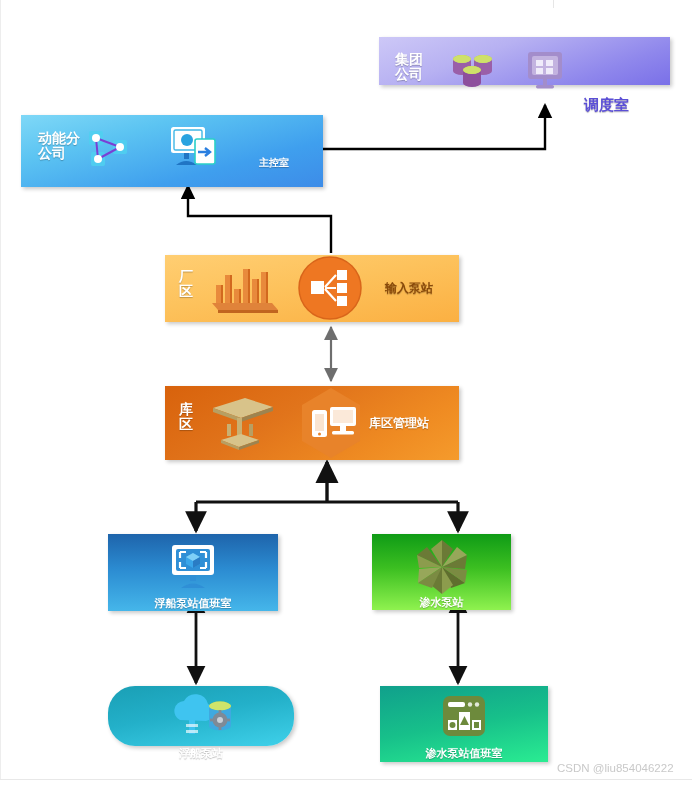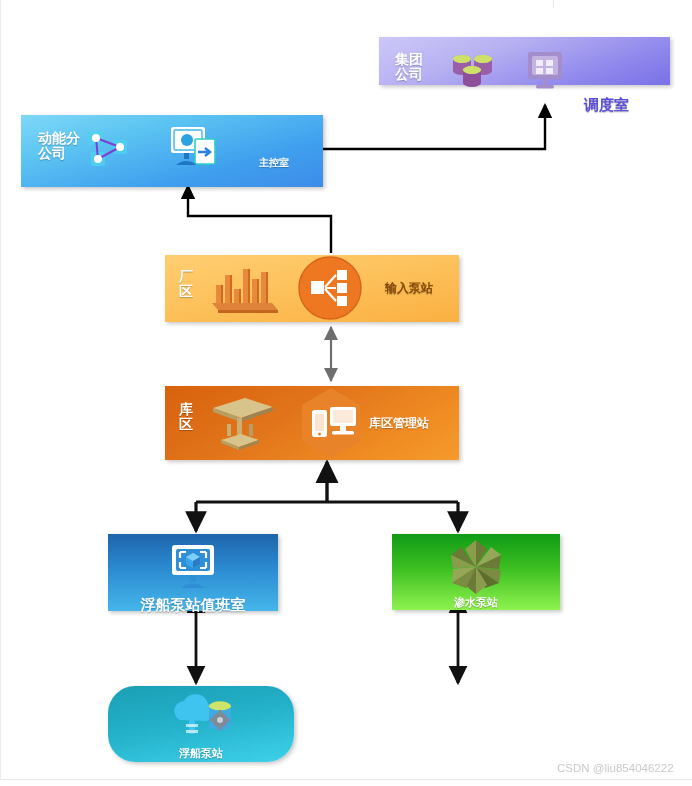--- a/index.html
+++ b/index.html
@@ -62,31 +62,31 @@
     left:165px;top:386px;width:294px;height:74px;
     background:linear-gradient(150deg,#d8620c 0%,#e1741b 40%,#ef8b22 75%,#f59b2c 100%);
   }
   #box-store .zone{left:14px;top:16px;font-size:14px;}
   #box-store .caption{left:204px;top:37px;transform:translateY(-50%);font-size:12px;color:#ffffff;font-family:Liberation Mono, monospace;}
 
   #box-boat-duty{
     left:108px;top:534px;width:170px;height:77px;
     background:linear-gradient(180deg,#1e64ab 0%,#2b8bd1 45%,#45b6ea 100%);
   }
-  #box-boat-duty .caption{left:50%;top:62px;transform:translateX(-50%);font-size:15px;text-align:center;}
+  #box-boat-duty .caption{left:50%;top:62px;transform:translateX(-50%);font-size:11px;text-align:center;}
 
   #box-boat-pump{
-    left:108px;top:686px;width:186px;height:76px;
+    left:108px;top:686px;width:186px;height:60px;
     background:linear-gradient(170deg,#1a9fb5 0%,#23b0c9 45%,#3fd1ea 100%);
     border-radius:27px;
   }
   #box-boat-pump .caption{left:50%;top:60px;transform:translateX(-50%);font-size:11px;}
 
   #box-seep-pump{
-    left:392px;top:534px;width:168px;height:76px;
+    left:372px;top:534px;width:139px;height:76px;
     background:linear-gradient(180deg,#0f9b16 0%,#3cbf21 45%,#8ff24f 100%);
   }
   #box-seep-pump .caption{left:50%;top:61px;transform:translateX(-50%);font-size:11px;}
 
   #box-seep-duty{
     left:380px;top:686px;width:168px;height:76px;
     background:linear-gradient(170deg,#10a08c 0%,#17c08a 50%,#2aec92 100%);
   }
   #box-seep-duty .caption{left:50%;top:60px;transform:translateX(-50%);font-size:11px;}
 
@@ -333,19 +333,36 @@
           <path d="M31,29 L7,45 L8,31 z" fill="#97a75a"></path>
           <path d="M31,29 L7,45 L21,50 z" fill="#7b8b42"></path>
           <path d="M31,29 L6,17 L16,9 z" fill="#6b7a36"></path>
           <path d="M31,29 L6,17 L8,30 z" fill="#8c9c4d"></path>
         </g>
       </svg>
     </div>
     <div class="caption">渗水泵站</div>
   </div>
 
+  <div class="node" id="box-seep-duty">
+    <div class="iconwrap" style="left:50%;top:8px;transform:translateX(-50%);">
+      <svg width="48" height="46" viewBox="0 0 48 46">
+        <rect x="3" y="2" width="42" height="40" rx="7" fill="#6d8a3c"></rect>
+        <rect x="8" y="8" width="17" height="5" rx="2" fill="#ffffff"></rect>
+        <circle cx="30" cy="10.5" r="2.2" fill="#ffffff" opacity=".8"></circle>
+        <circle cx="37" cy="10.5" r="2.2" fill="#ffffff" opacity=".8"></circle>
+        <rect x="19" y="18" width="11" height="18" fill="#ffffff"></rect>
+        <rect x="8" y="26" width="9" height="10" fill="#ffffff"></rect>
+        <rect x="32" y="26" width="9" height="10" fill="#ffffff"></rect>
+        <circle cx="12.5" cy="31" r="3" fill="#6d8a3c"></circle>
+        <path d="M24.5,22 L29,31 L20,31 z" fill="#6d8a3c"></path>
+        <rect x="34" y="28" width="5" height="6" fill="#6d8a3c"></rect>
+      </svg>
+    </div>
+    <div class="caption">渗水泵站值班室</div>
+  </div>
 
   <div id="frame-top"></div>
   <div id="frame-left"></div>
   <div id="frame-bottom"></div>
 
   <div id="watermark">CSDN @liu854046222</div>
 </div>
 
 </body></html>

